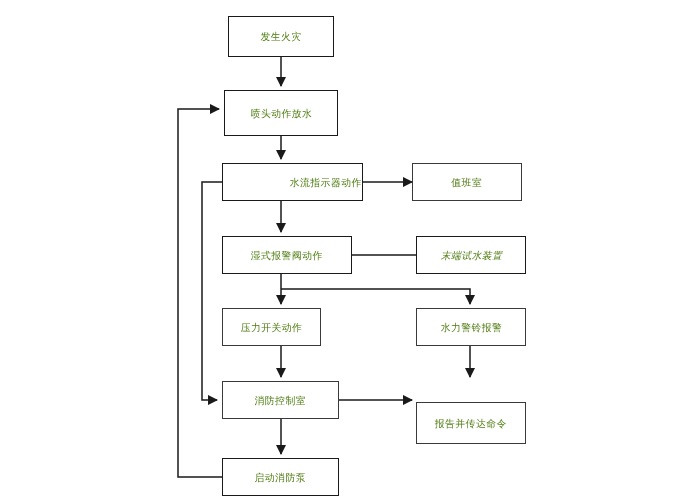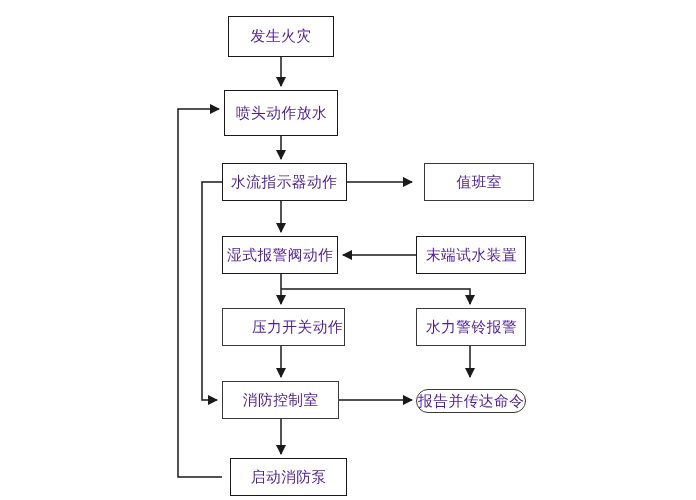--- a/index.html
+++ b/index.html
@@ -28,22 +28,22 @@
   }
   .node {
     position: absolute;
     box-sizing: border-box;
     background: #ffffff;
     border: 1.6px solid #1a1a1a;
     display: flex;
     align-items: center;
     justify-content: center;
     text-align: center;
-    color: #4c1d95;
-    font-size: 15px;
+    color: #4d7c0f;
+    font-size: 10px;
     line-height: 1.1;
     letter-spacing: 0.5px;
     white-space: nowrap;
     z-index: 2;
   }
   .node.thin {
     border-width: 1.2px;
     border-color: #3a3a3a;
   }
   .node-label {
@@ -82,42 +82,42 @@
       </g>
   </svg>
 
   <div id="node-layer">
       <div class="node" style="left: 228px; top: 16px; width: 106px; height: 41px;">
         <span class="node-label">发生火灾</span>
       </div>
       <div class="node" style="left: 224px; top: 90px; width: 114px; height: 46px;">
         <span class="node-label">喷头动作放水</span>
       </div>
-      <div class="node" style="left: 222px; top: 163px; width: 125px; height: 38px;">
+      <div class="node" style="left: 222px; top: 163px; width: 141px; height: 38px; justify-content: flex-end;">
         <span class="node-label">水流指示器动作</span>
       </div>
-      <div class="node thin" style="left: 424px; top: 163px; width: 110px; height: 38px;">
+      <div class="node thin" style="left: 412px; top: 163px; width: 110px; height: 38px;">
         <span class="node-label">值班室</span>
       </div>
-      <div class="node" style="left: 222px; top: 236px; width: 116px; height: 38px;">
+      <div class="node" style="left: 222px; top: 236px; width: 130px; height: 38px;">
         <span class="node-label">湿式报警阀动作</span>
       </div>
-      <div class="node" style="left: 416px; top: 236px; width: 110px; height: 38px;">
+      <div class="node" style="left: 416px; top: 236px; width: 110px; height: 38px; font-style: italic;">
         <span class="node-label">末端试水装置</span>
       </div>
-      <div class="node thin" style="left: 222px; top: 308px; width: 123px; height: 38px; justify-content: flex-end;">
+      <div class="node thin" style="left: 222px; top: 308px; width: 99px; height: 38px;">
         <span class="node-label">压力开关动作</span>
       </div>
       <div class="node thin" style="left: 416px; top: 308px; width: 110px; height: 38px;">
         <span class="node-label">水力警铃报警</span>
       </div>
       <div class="node thin" style="left: 222px; top: 381px; width: 117px; height: 38px; text-align: center;">
         <span class="node-label">消防控制室</span>
       </div>
-      <div class="node thin" style="left: 416px; top: 389px; width: 110px; height: 24px; border-radius: 17px;">
+      <div class="node thin" style="left: 416px; top: 402px; width: 110px; height: 42px;">
         <span class="node-label">报告并传达命令</span>
       </div>
-      <div class="node" style="left: 222px; top: 458px; width: 117px; height: 38px; margin-left: 8px;">
+      <div class="node" style="left: 222px; top: 458px; width: 117px; height: 38px;">
         <span class="node-label">启动消防泵</span>
       </div>
     </div>
 
 </div>
 
 </body></html>

